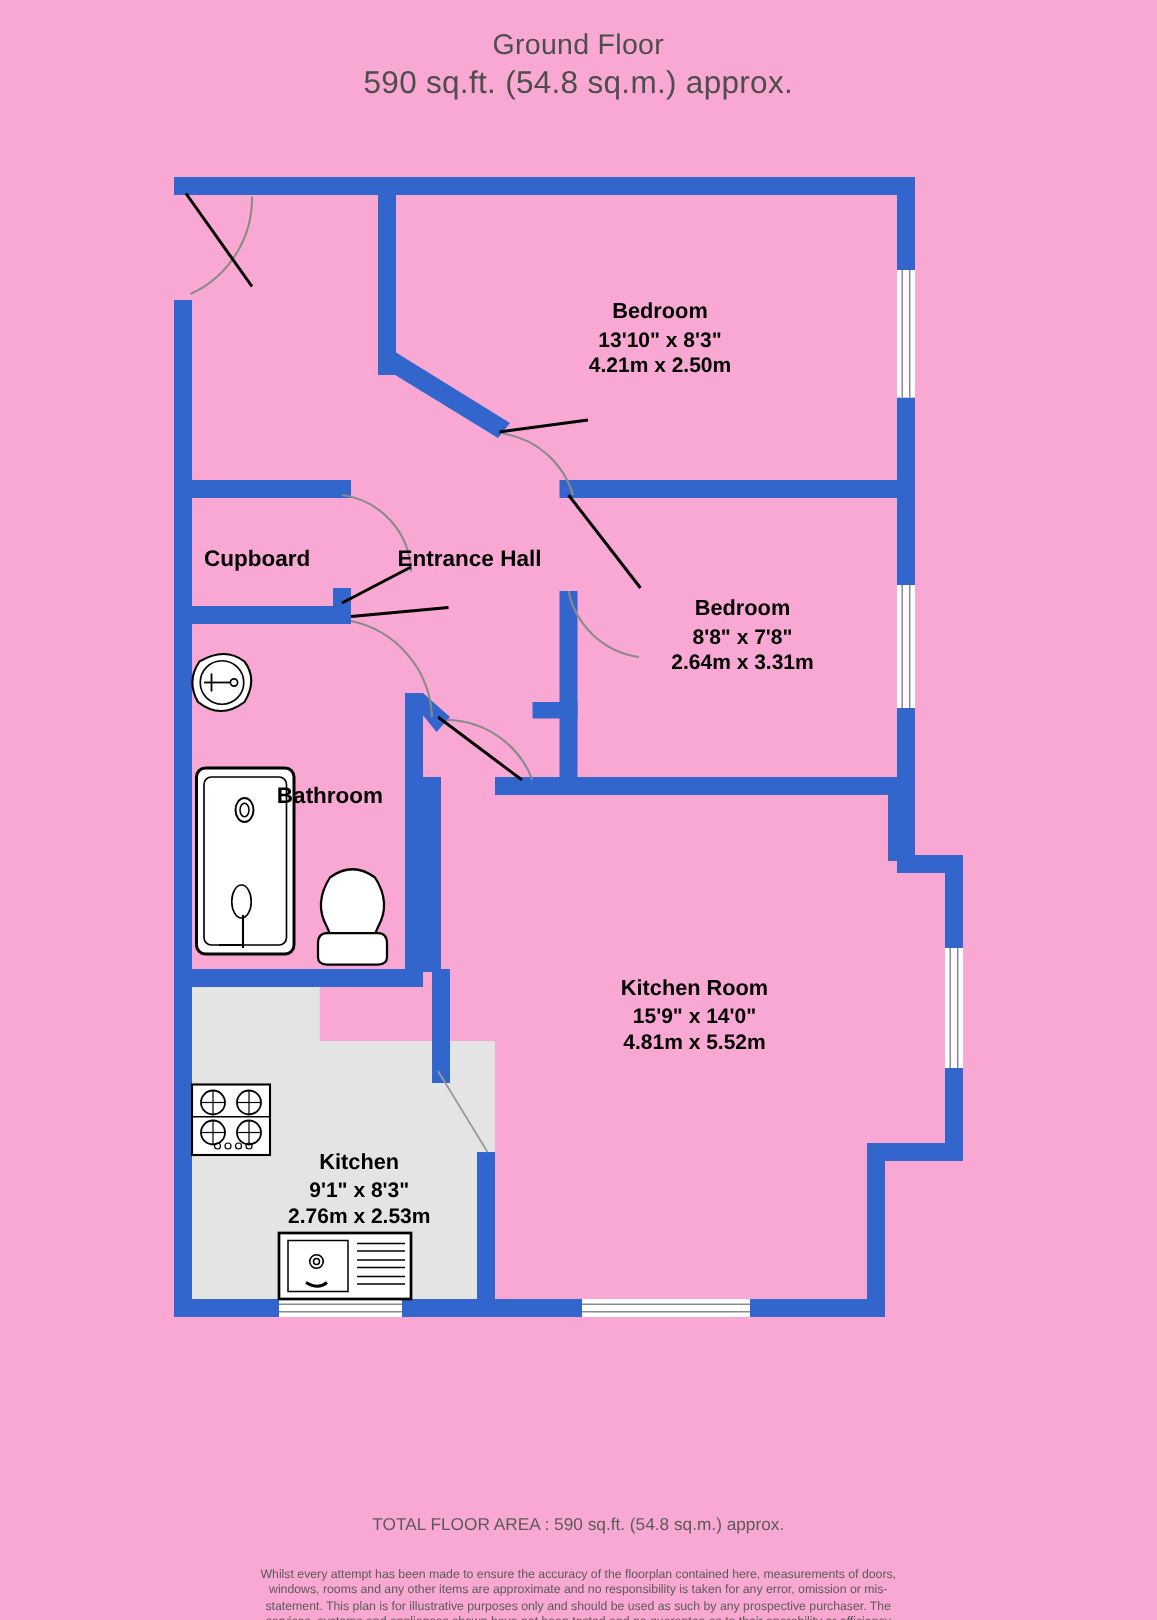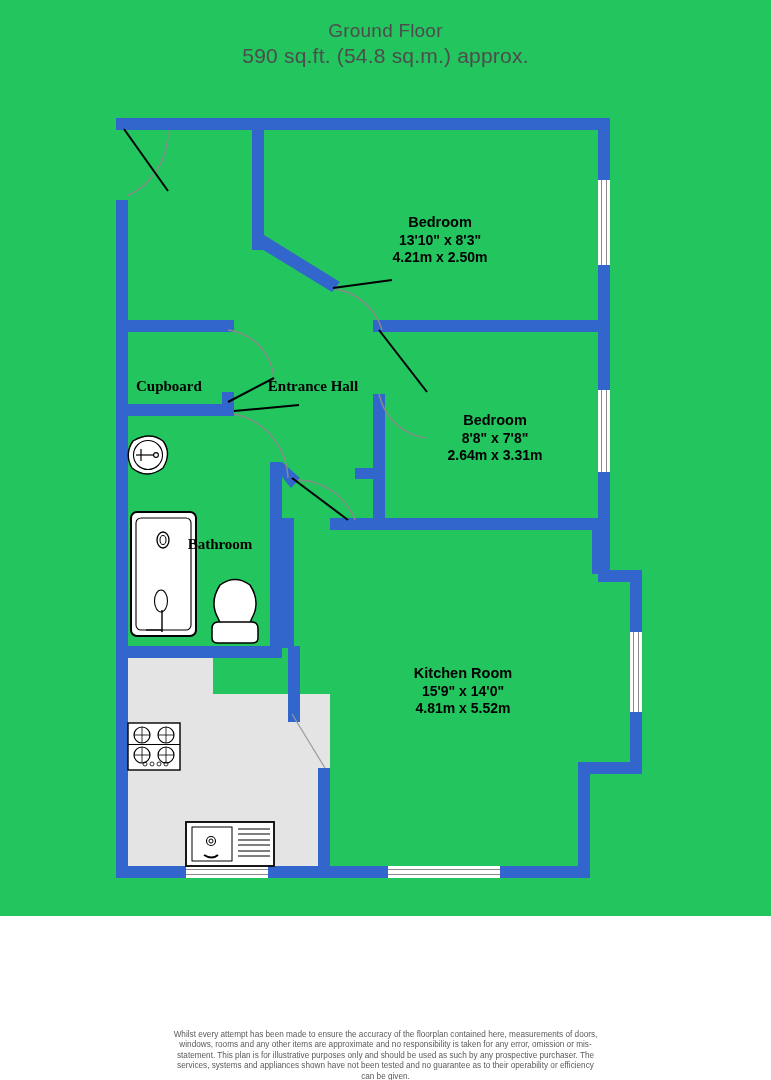--- a/index.html
+++ b/index.html
@@ -12,22 +12,22 @@
     width: 771px;
     height: 1080px;
     overflow: hidden;
     font-family: "Liberation Sans", sans-serif;
     color: #000000;
     position: relative;
   }
   #sheet {
     position: relative;
     width: 771px;
-    height: 916px;
-    background: #22c55e;
+    height: 1080px;
+    background: #f9a8d4;
   }
 
   
   .header {
     position: absolute;
     top: 18px;
     left: 0;
     width: 771px;
     text-align: center;
     color: #4d4d4d;
@@ -55,27 +55,26 @@
     position: absolute;
     text-align: center;
     font-weight: bold;
     color: #000000;
     white-space: nowrap;
     line-height: 17.5px;
   }
   .room-label .name {
     font-size: 14.5px;
     display: block;
-    margin-top: 14px;
   }
   .room-label .dim {
     font-size: 14px;
     display: block;
   }
-  .room-label.single .name { font-size: 15px; font-family: Liberation Serif, serif; }
+  .room-label.single .name { font-size: 15px; }
 
   
   .footer {
     position: absolute;
     left: 0;
     width: 771px;
     text-align: center;
     color: #5a5a5a;
   }
   .footer .total {
@@ -317,31 +316,37 @@
     <span class="dim">8'8"  x 7'8"</span>
     <span class="dim">2.64m  x 3.31m</span>
   </div>
 
   <div class="room-label" style="left:388px; top:651px; width:150px;">
     <span class="name">Kitchen Room</span>
     <span class="dim">15'9"  x 14'0"</span>
     <span class="dim">4.81m  x 5.52m</span>
   </div>
 
+  <div class="room-label" style="left:167px; top:767px; width:145px;">
+    <span class="name">Kitchen</span>
+    <span class="dim">9'1"  x 8'3"</span>
+    <span class="dim">2.76m  x 2.53m</span>
+  </div>
 
   <div class="room-label single" style="left:160px; top:522px; width:120px; text-align:center;">
     <span class="name">Bathroom</span>
   </div>
 
   <div class="room-label single" style="left:253px; top:364px; width:120px; text-align:center;">
     <span class="name">Entrance Hall</span>
   </div>
 
   <div class="room-label single" style="left:136px; top:364px; width:100px; text-align:left;">
     <span class="name">Cupboard</span>
   </div>
 
   <div class="footer" style="top:1010px;">
+    <div class="total">TOTAL FLOOR AREA : 590 sq.ft. (54.8 sq.m.) approx.</div>
     <div class="disclaimer">Whilst every attempt has been made to ensure the accuracy of the floorplan contained here, measurements of doors, windows, rooms and any other items are approximate and no responsibility is taken for any error, omission or mis-statement. This plan is for illustrative purposes only and should be used as such by any prospective purchaser. The services, systems and appliances shown have not been tested and no guarantee as to their operability or efficiency can be given.</div>
 
   </div>
 
 </div>
 
 </body></html>

